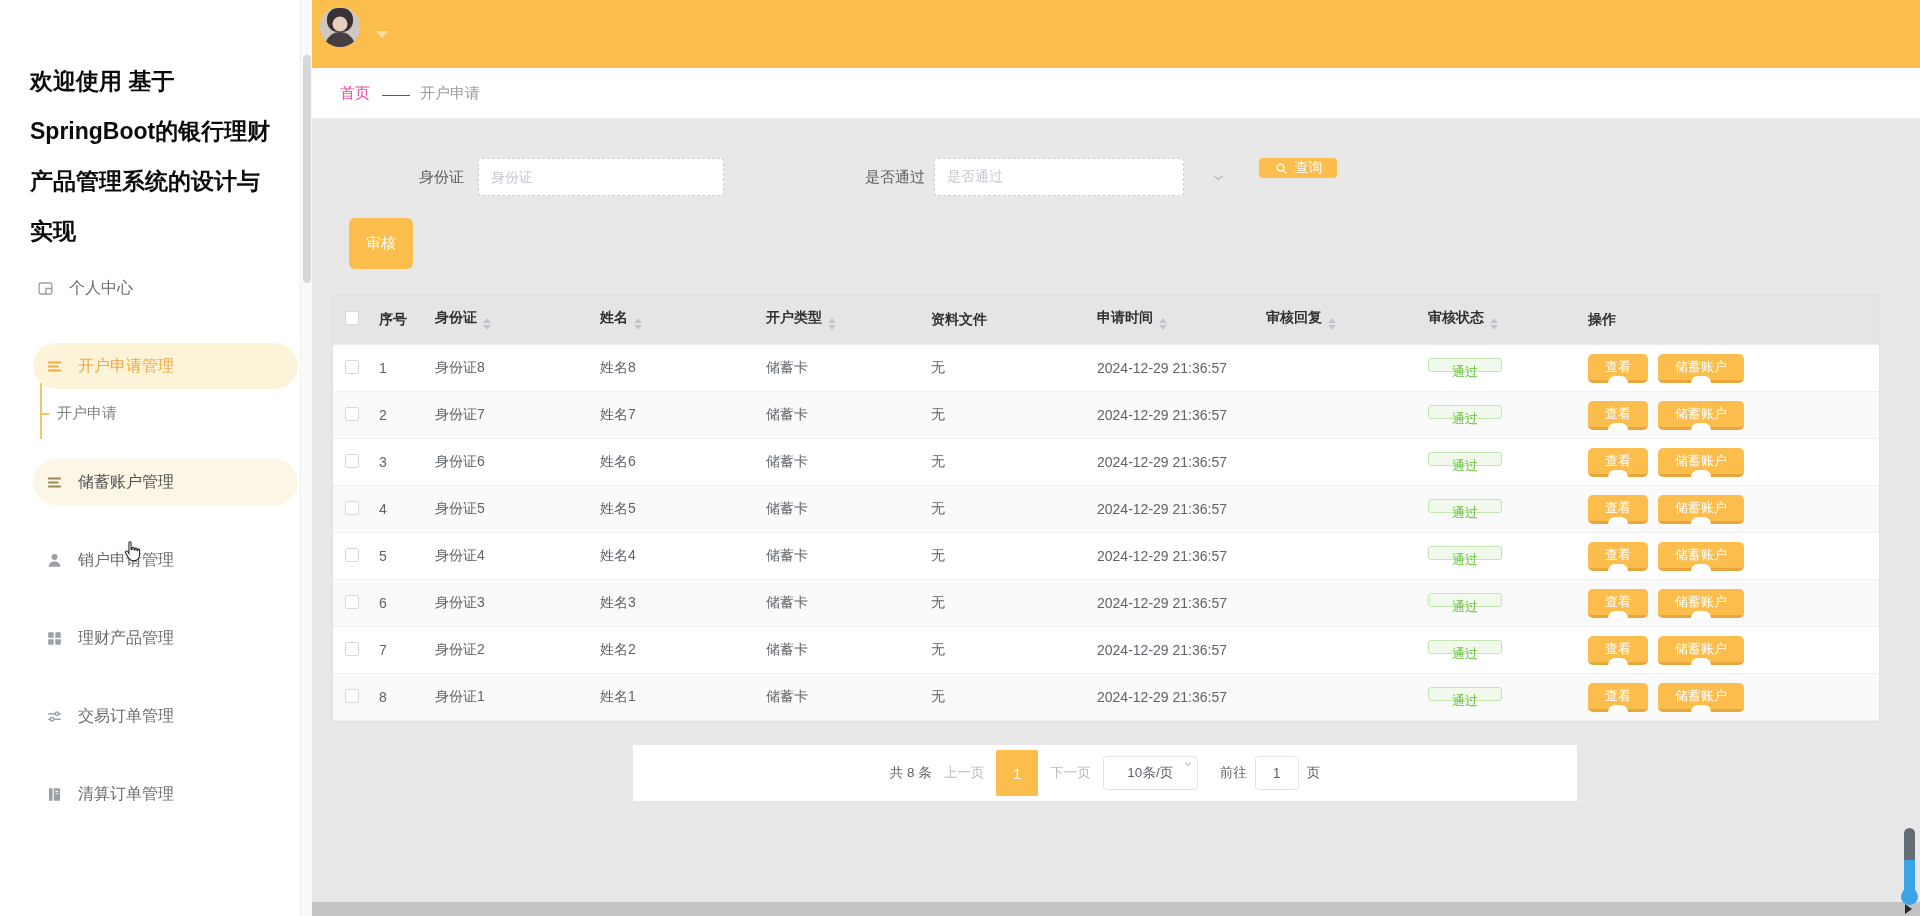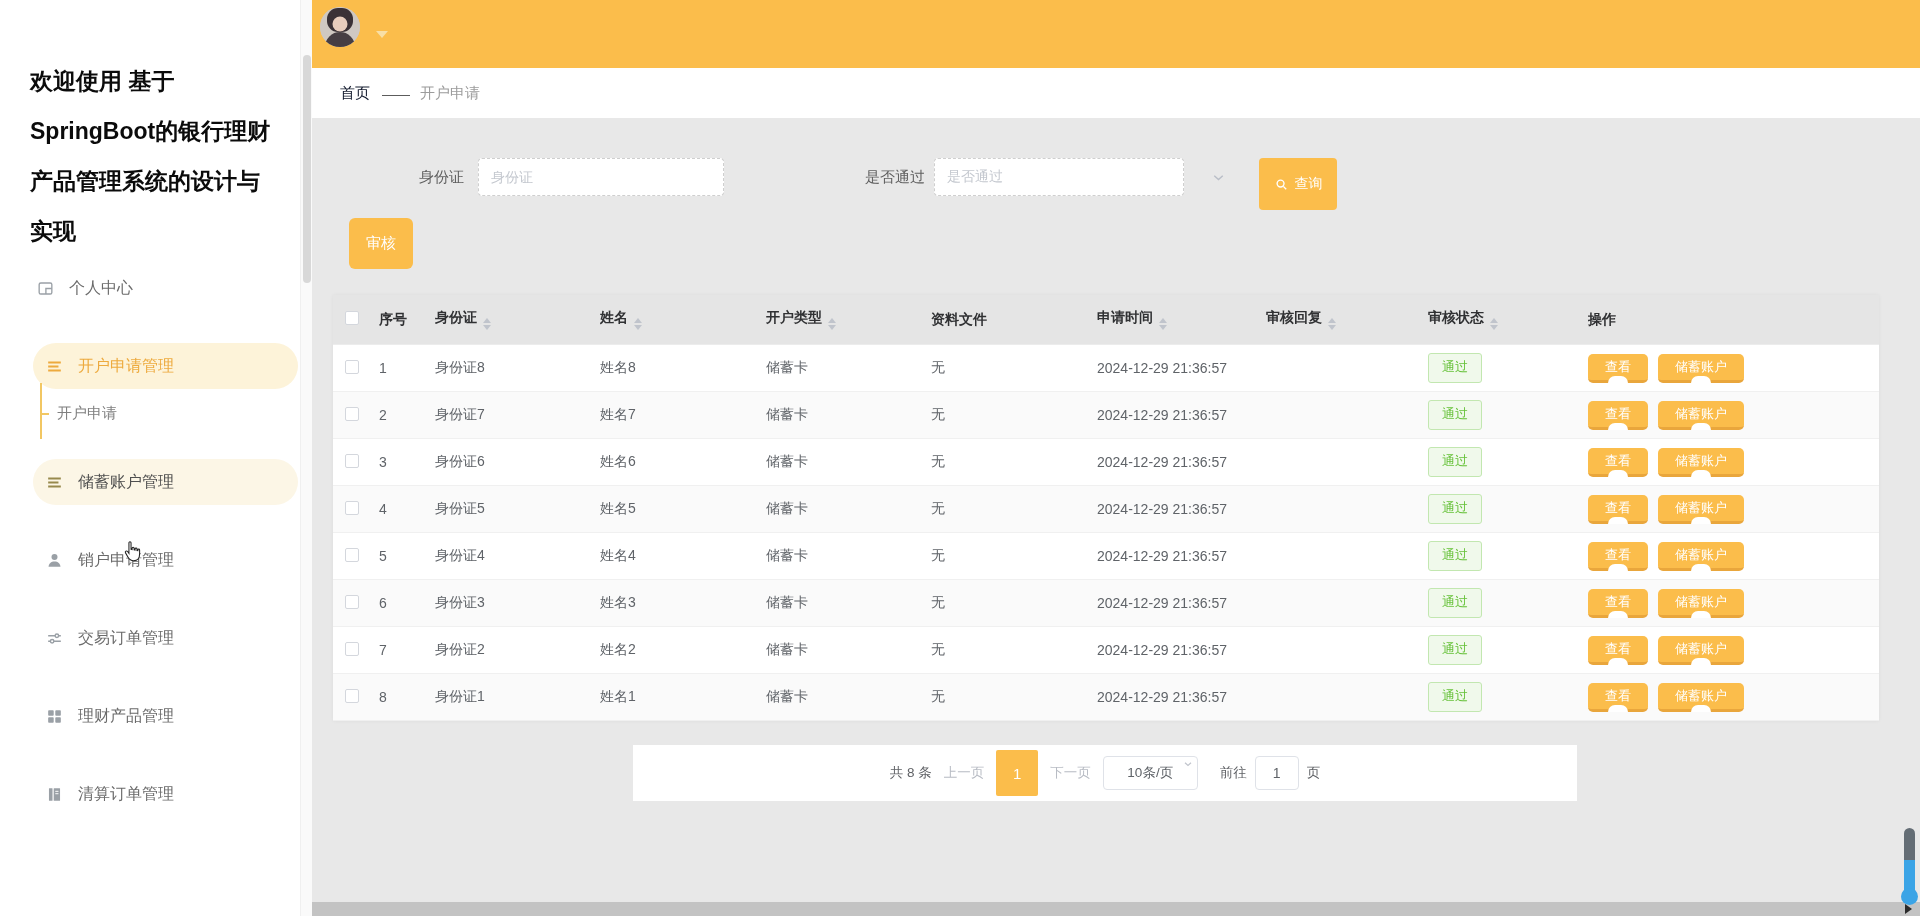--- a/index.html
+++ b/index.html
@@ -37,53 +37,53 @@
   
   .side-scroll{position:absolute;left:300px;top:0;width:12px;height:916px;background:#fafafa;border-left:1px solid #f0f0f0;z-index:4;}
   .side-scroll-thumb{position:absolute;left:2px;top:55px;width:8px;height:228px;background:#d8d8d8;border-radius:4px;}
 
   
   .main{position:absolute;left:312px;top:0;right:0;height:916px;}
   .topbar{position:relative;height:68px;background:var(--accent);}
   .avatar{position:absolute;left:8px;top:7px;width:40px;height:40px;border-radius:50%;overflow:hidden;cursor:pointer;background:#cfc8c2;}
   .user-caret{position:absolute;left:64px;top:31px;width:0;height:0;border-left:6px solid transparent;border-right:6px solid transparent;border-top:7px solid #f8dfa6;cursor:pointer;}
   .crumbbar{height:50px;background:#fff;display:flex;align-items:center;padding-left:28px;font-size:15px;}
-  .crumb-home{color:#0f172a;cursor:pointer;}
+  .crumb-home{color:#ec4899;cursor:pointer;}
   .crumb-sep{color:#5c5c5c;margin:0 12px;letter-spacing:-2px;}
   .crumb-cur{color:#9c9c9c;}
 
   .content{position:absolute;top:118px;left:0;right:0;bottom:14px;background:#e8e8e8;}
 
   
   .f-label{position:absolute;top:40px;height:38px;line-height:38px;color:#5f5f5f;font-size:15px;}
   .fl-id{left:107px;}
   .fl-pass{left:553px;}
   .f-input,.f-select{position:absolute;top:40px;height:38px;border:1px dashed #cfcfcf;border-radius:4px;background:#fff;padding:0 12px;font-size:14px;}
   .fi-id{left:166px;width:246px;color:#333;}
   input::placeholder{color:#c4c8cf;}
   .fs-pass{left:622px;width:250px;display:flex;align-items:center;color:#c4c8cf;cursor:pointer;}
   .caret-pass{position:absolute;left:898px;top:51px;color:#b9bec7;}
   .btn{background:var(--accent);color:#fff;border:none;border-radius:4px;font-size:14px;cursor:pointer;}
-  .btn-search{position:absolute;left:947px;top:40px;width:78px;height:52px;display:flex;align-items:center;justify-content:center;gap:6px;}
+  .btn-search{position:absolute;left:947px;top:40px;width:78px;height:20px;display:flex;align-items:center;justify-content:center;gap:6px;}
   .btn-audit{position:absolute;left:37px;top:100px;width:64px;height:51px;border-radius:6px;font-size:15px;}
 
   
   .table-card{position:absolute;left:21px;top:177px;width:1546px;background:#fff;box-shadow:0 0 4px rgba(0,0,0,.05);}
   .thead,.tr{display:grid;grid-template-columns:46px 56px 165px 166px 165px 166px 169px 162px 160px 1fr;align-items:center;}
   .thead{height:50px;border-bottom:1px solid #ececec;font-weight:bold;color:#303133;font-size:14px;background:#e5e5e5;}
   .tr{height:47px;border-bottom:1px solid #f0f0f0;background:#fff;font-size:14px;color:#5f6368;}
   .tr.even{background:#fafafa;}
   .cell,.th{overflow:hidden;white-space:nowrap;}
   .cb-cell{padding-left:12px;}
   .checkbox{width:14px;height:14px;border:1px solid #d4d7dd;border-radius:2px;background:#fff;display:inline-block;cursor:pointer;}
   .sort{display:inline-flex;flex-direction:column;gap:2px;margin-left:6px;vertical-align:-1px;cursor:pointer;}
   .sort i{width:0;height:0;border-left:4px solid transparent;border-right:4px solid transparent;display:block;}
   .sort .up{border-bottom:5px solid #c0c4cc;}
   .sort .down{border-top:5px solid #c0c4cc;}
-  .tag-pass{display:inline-block;padding:0 13px;height:30px;line-height:25px;background:var(--green-bg);color:var(--green);border:1px solid var(--green-bd);border-radius:3px;font-size:13px;}
+  .tag-pass{display:inline-block;padding:0 23px;height:14px;line-height:25px;background:var(--green-bg);color:var(--green);border:1px solid var(--green-bd);border-radius:3px;font-size:13px;}
   .act-cell{display:flex;gap:10px;align-items:center;}
   .act-btn{position:relative;height:29px;padding:0 17px;background:var(--accent);border:none;border-bottom:3px solid var(--accent-dark);border-radius:5px;color:#fff;font-size:13px;cursor:pointer;}
   .act-btn::after{content:"";position:absolute;bottom:-3px;left:50%;transform:translateX(-50%);width:20px;height:7px;background:#fff;border-radius:8px 8px 0 0;}
 
   
   .pagination{position:absolute;left:321px;top:627px;width:944px;height:56px;background:#fff;display:flex;align-items:center;justify-content:center;gap:12px;font-size:13.5px;color:#606266;}
   .pg-prev,.pg-next{color:#b8bcc4;cursor:default;}
   .page-box{width:42px;height:46px;background:var(--accent);color:#fff;display:flex;align-items:center;justify-content:center;font-size:15px;border-radius:2px;cursor:pointer;}
   .size-select{width:95px;height:34px;border:1px solid #dfe2e8;border-radius:4px;display:flex;align-items:center;justify-content:center;position:relative;color:#5f6368;cursor:pointer;background:#fff;}
   .size-select .sc{position:absolute;right:3px;top:1px;color:#c0c4cc;}
@@ -137,38 +137,38 @@
           <span class="mi-icon">
             <svg viewBox="0 0 24 24" width="19" height="19" fill="currentColor">
               <circle cx="12" cy="7.5" r="3.8"></circle>
               <path d="M4.5 20c0-4.2 3.3-6.8 7.5-6.8s7.5 2.6 7.5 6.8z"></path>
             </svg>
           </span>
           <span>销户申请管理</span>
         </div>
         <div class="menu-item lvl2">
           <span class="mi-icon">
-            <svg viewBox="0 0 24 24" width="19" height="19" fill="none" stroke="currentColor" stroke-width="1.8">
-              <path d="M4 8.5h16 M4 15.5h16"></path>
-              <circle cx="15" cy="8.5" r="2.2" fill="#fff"></circle>
-              <circle cx="9" cy="15.5" r="2.2" fill="#fff"></circle>
-            </svg>
-          </span>
-          <span>交易订单管理</span>
-        </div>
-        <div class="menu-item lvl2">
-          <span class="mi-icon">
             <svg viewBox="0 0 24 24" width="19" height="19" fill="currentColor">
               <rect x="4" y="4" width="7" height="7" rx="1"></rect>
               <rect x="13" y="4" width="7" height="7" rx="1"></rect>
               <rect x="4" y="13" width="7" height="7" rx="1"></rect>
               <rect x="13" y="13" width="7" height="7" rx="1"></rect>
             </svg>
           </span>
           <span>理财产品管理</span>
+        </div>
+        <div class="menu-item lvl2">
+          <span class="mi-icon">
+            <svg viewBox="0 0 24 24" width="19" height="19" fill="none" stroke="currentColor" stroke-width="1.8">
+              <path d="M4 8.5h16 M4 15.5h16"></path>
+              <circle cx="15" cy="8.5" r="2.2" fill="#fff"></circle>
+              <circle cx="9" cy="15.5" r="2.2" fill="#fff"></circle>
+            </svg>
+          </span>
+          <span>交易订单管理</span>
         </div>
         <div class="menu-item lvl2">
           <span class="mi-icon">
             <svg viewBox="0 0 24 24" width="19" height="19" fill="currentColor">
               <rect x="5" y="4" width="4.5" height="16" rx="0.5"></rect>
               <rect x="11" y="4" width="8" height="16" rx="0.5"></rect>
               <path d="M13 8h4 M13 11h4" stroke="#fff" stroke-width="1.2"></path>
             </svg>
           </span>
           <span>清算订单管理</span>

